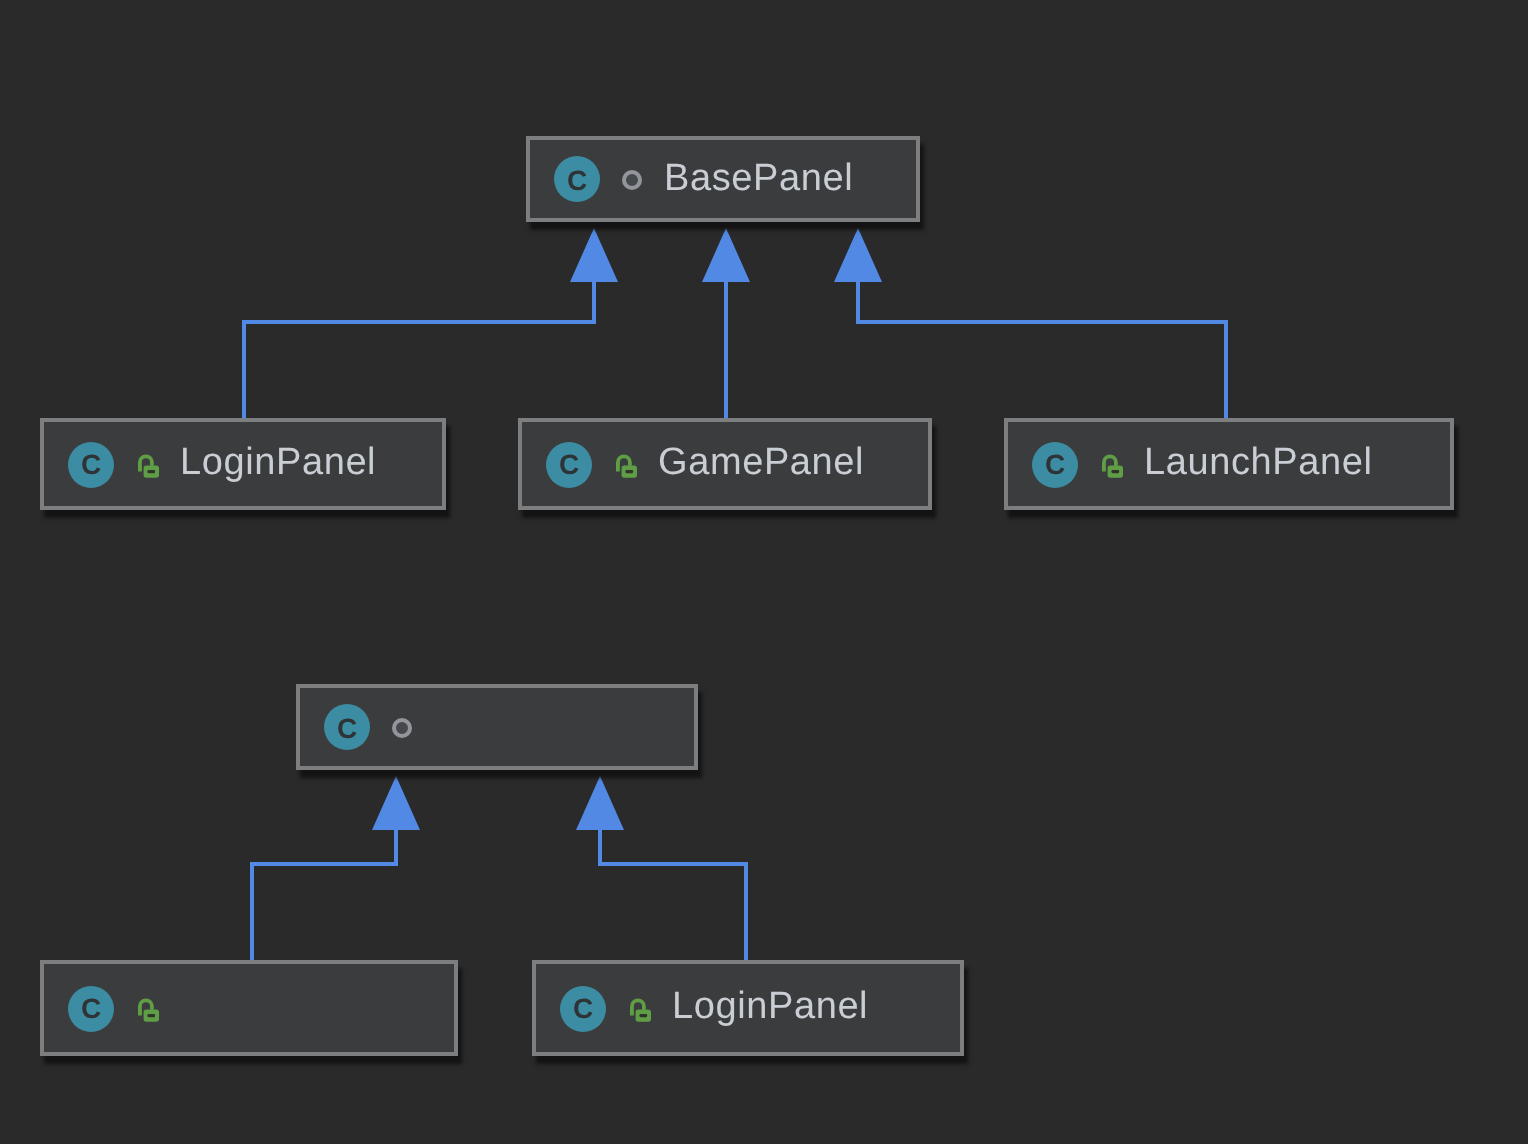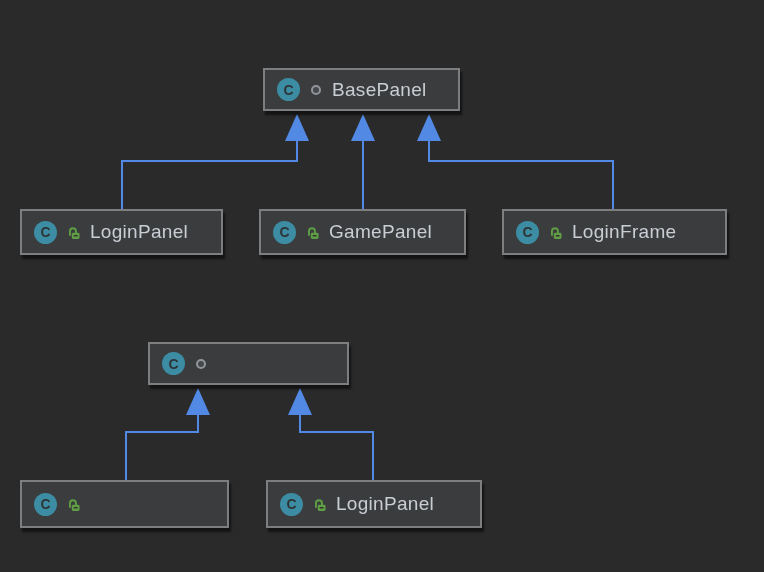--- a/index.html
+++ b/index.html
@@ -140,21 +140,21 @@
     <span class="node-label">GamePanel</span>
   </div>
 
   <div class="class-node" id="node-launchpanel">
     <span class="class-icon">C</span>
     <svg class="vis-lock" viewBox="0 0 14 14">
       <path d="M3.7,10 L3.7,5.8 A2.8,2.8 0 0 1 9.3,5.8 L9.3,7.4" fill="none" stroke="#5f9e45" stroke-width="1.8"></path>
       <rect x="5.4" y="7.2" width="7.2" height="5.8" rx="1.3" fill="#5f9e45"></rect>
       <rect x="7.2" y="9.3" width="3.6" height="1.5" rx="0.5" fill="#30332f"></rect>
     </svg>
-    <span class="node-label">LoginFrame</span>
+    <span class="node-label">LaunchPanel</span>
   </div>
 
   <div class="class-node" id="node-baseframe">
     <span class="class-icon">C</span>
     <span class="vis-dot"></span>
   </div>
 
   <div class="class-node" id="node-loginframe">
     <span class="class-icon">C</span>
     <svg class="vis-lock" viewBox="0 0 14 14">

